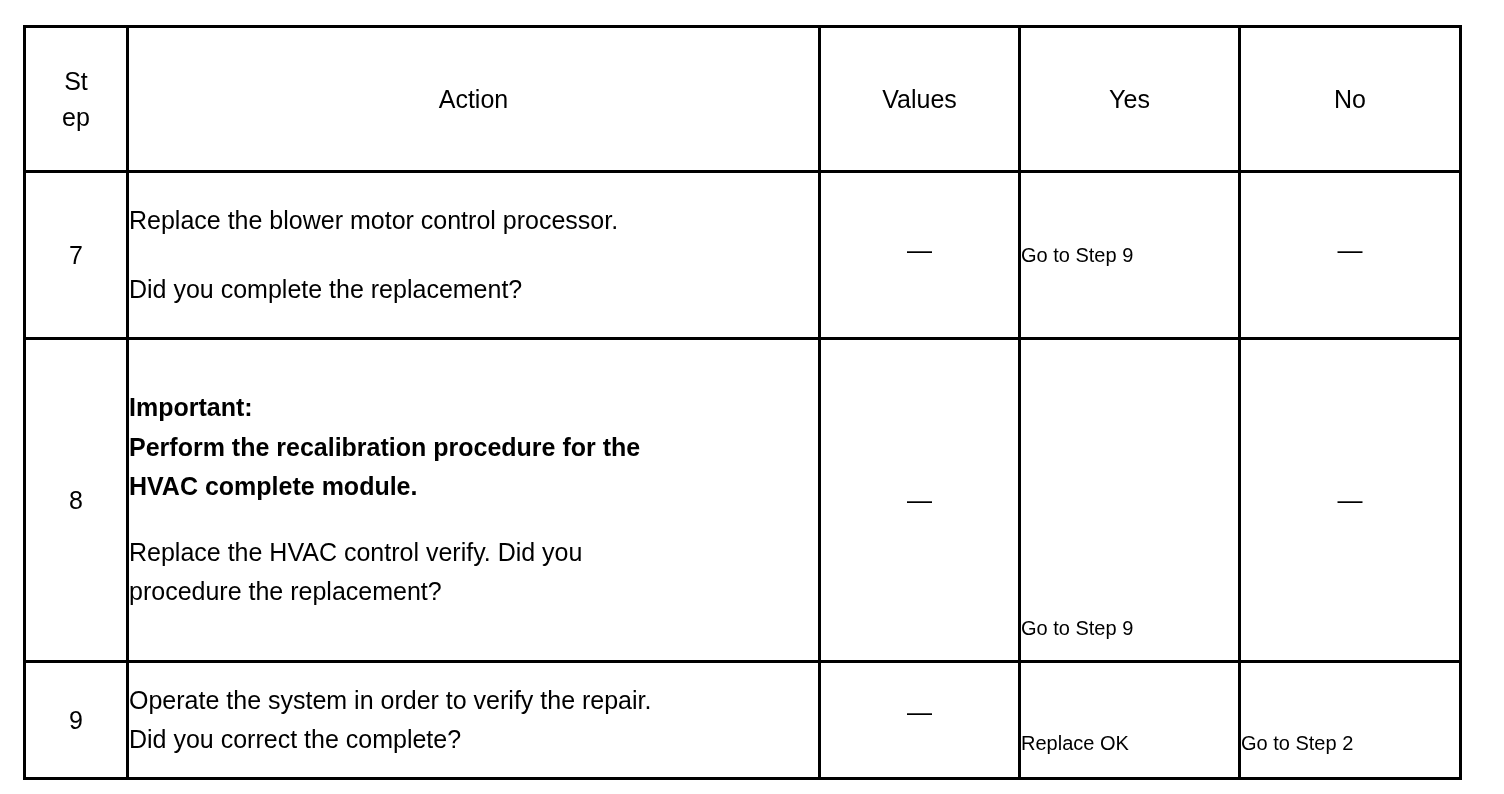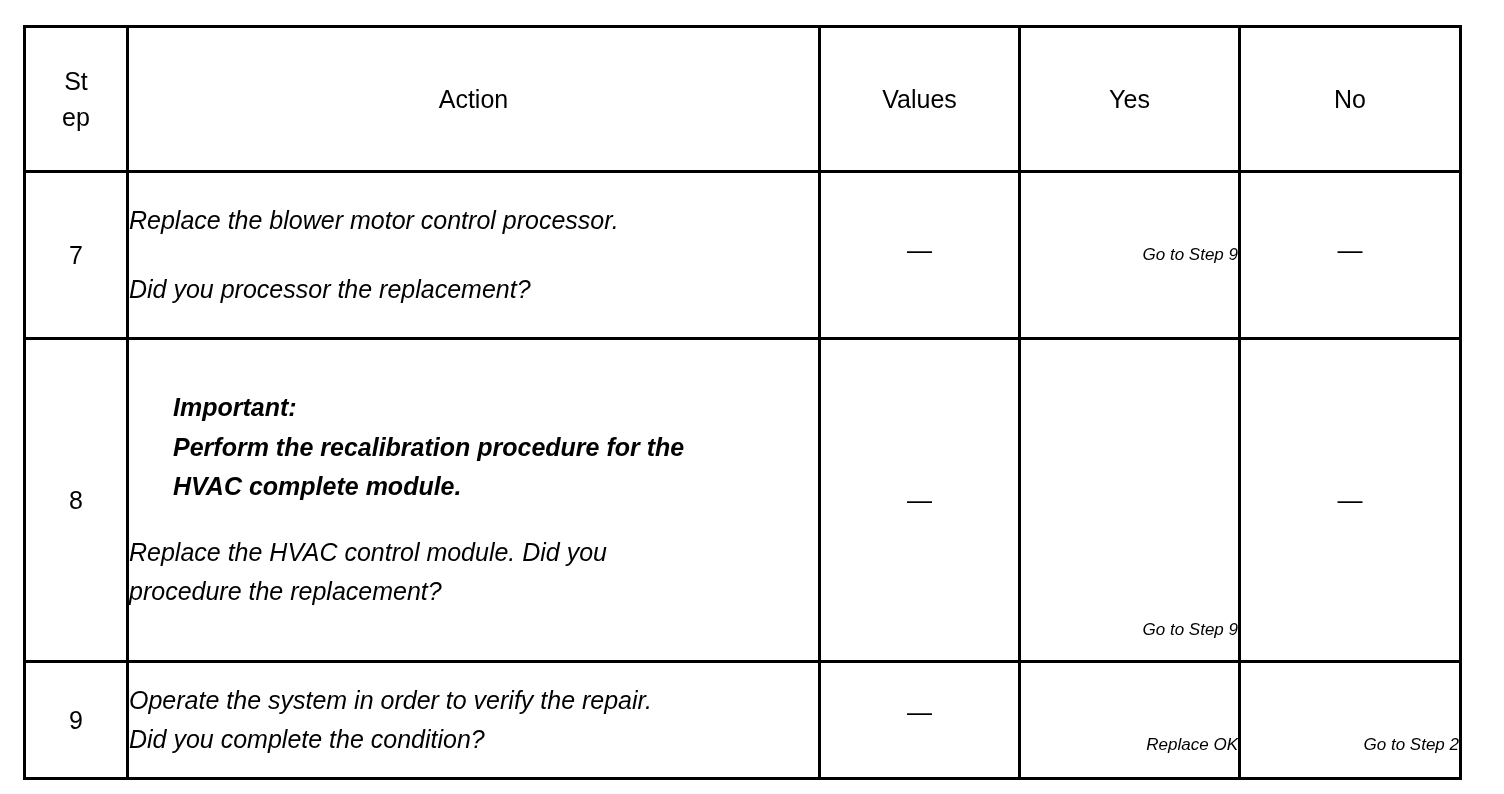--- a/index.html
+++ b/index.html
@@ -84,47 +84,44 @@
   .action-cell {
     font-size: 25px;
     text-align: left;
     vertical-align: top;
     padding: 14px 10px 14px 18px;
     line-height: 1.58;
   }
   .action-cell .strong-block {
     font-weight: bold;
     line-height: 1.58;
-    margin-left: 44px;
   }
   .action-cell .gap {
     display: block;
     height: 30px;
   }
   .action-cell .gap-sm {
     display: block;
     height: 26px;
   }
   .action-cell p {
     margin: 0;
-    font-style: italic;
   }
 
   .dash-cell {
     text-align: center;
     font-size: 25px;
     vertical-align: middle;
   }
 
   .branch-cell {
-    text-align: right;
-    font-size: 17px;
+    text-align: left;
+    font-size: 20px;
     vertical-align: bottom;
     padding-bottom: 20px;
-    font-style: italic;
   }
   .branch-cell.mid-low {
     vertical-align: bottom;
     padding-bottom: 20px;
   }
   .branch-cell.row9 {
     vertical-align: bottom;
     padding-bottom: 22px;
   }
   .dash-cell.row9 {
@@ -168,49 +165,49 @@
       </tr>
     </thead>
 
     <tbody>
 
       <tr class="row-7">
         <td class="step-num">7</td>
         <td class="action-cell">
           <p>Replace the blower motor control processor.</p>
           <span class="gap"></span>
-          <p>Did you processor the replacement?</p>
+          <p>Did you complete the replacement?</p>
         </td>
         <td class="dash-cell row7">—</td>
         <td class="branch-cell">Go to Step 9</td>
         <td class="dash-cell row7">—</td>
       </tr>
 
       <tr class="row-8">
         <td class="step-num">8</td>
         <td class="action-cell">
           <div class="strong-block">
             <p>Important:</p>
             <p>Perform the recalibration procedure for the</p>
             <p>HVAC complete module.</p>
           </div>
           <span class="gap-sm"></span>
-          <p> Replace the HVAC control module. Did you</p>
+          <p> Replace the HVAC control verify. Did you</p>
           <p>procedure the replacement?</p>
         </td>
         <td class="dash-cell">—</td>
         <td class="branch-cell mid-low">Go to Step 9</td>
         <td class="dash-cell">—</td>
       </tr>
 
       <tr class="row-9">
         <td class="step-num">9</td>
         <td class="action-cell">
           <p>Operate the system in order to verify the repair.</p>
-          <p>Did you complete the condition?</p>
+          <p>Did you correct the complete?</p>
         </td>
         <td class="dash-cell row9">—</td>
         <td class="branch-cell row9">Replace OK</td>
         <td class="branch-cell row9">Go to Step 2</td>
       </tr>
 
     </tbody>
   </table>
 
 </div>

